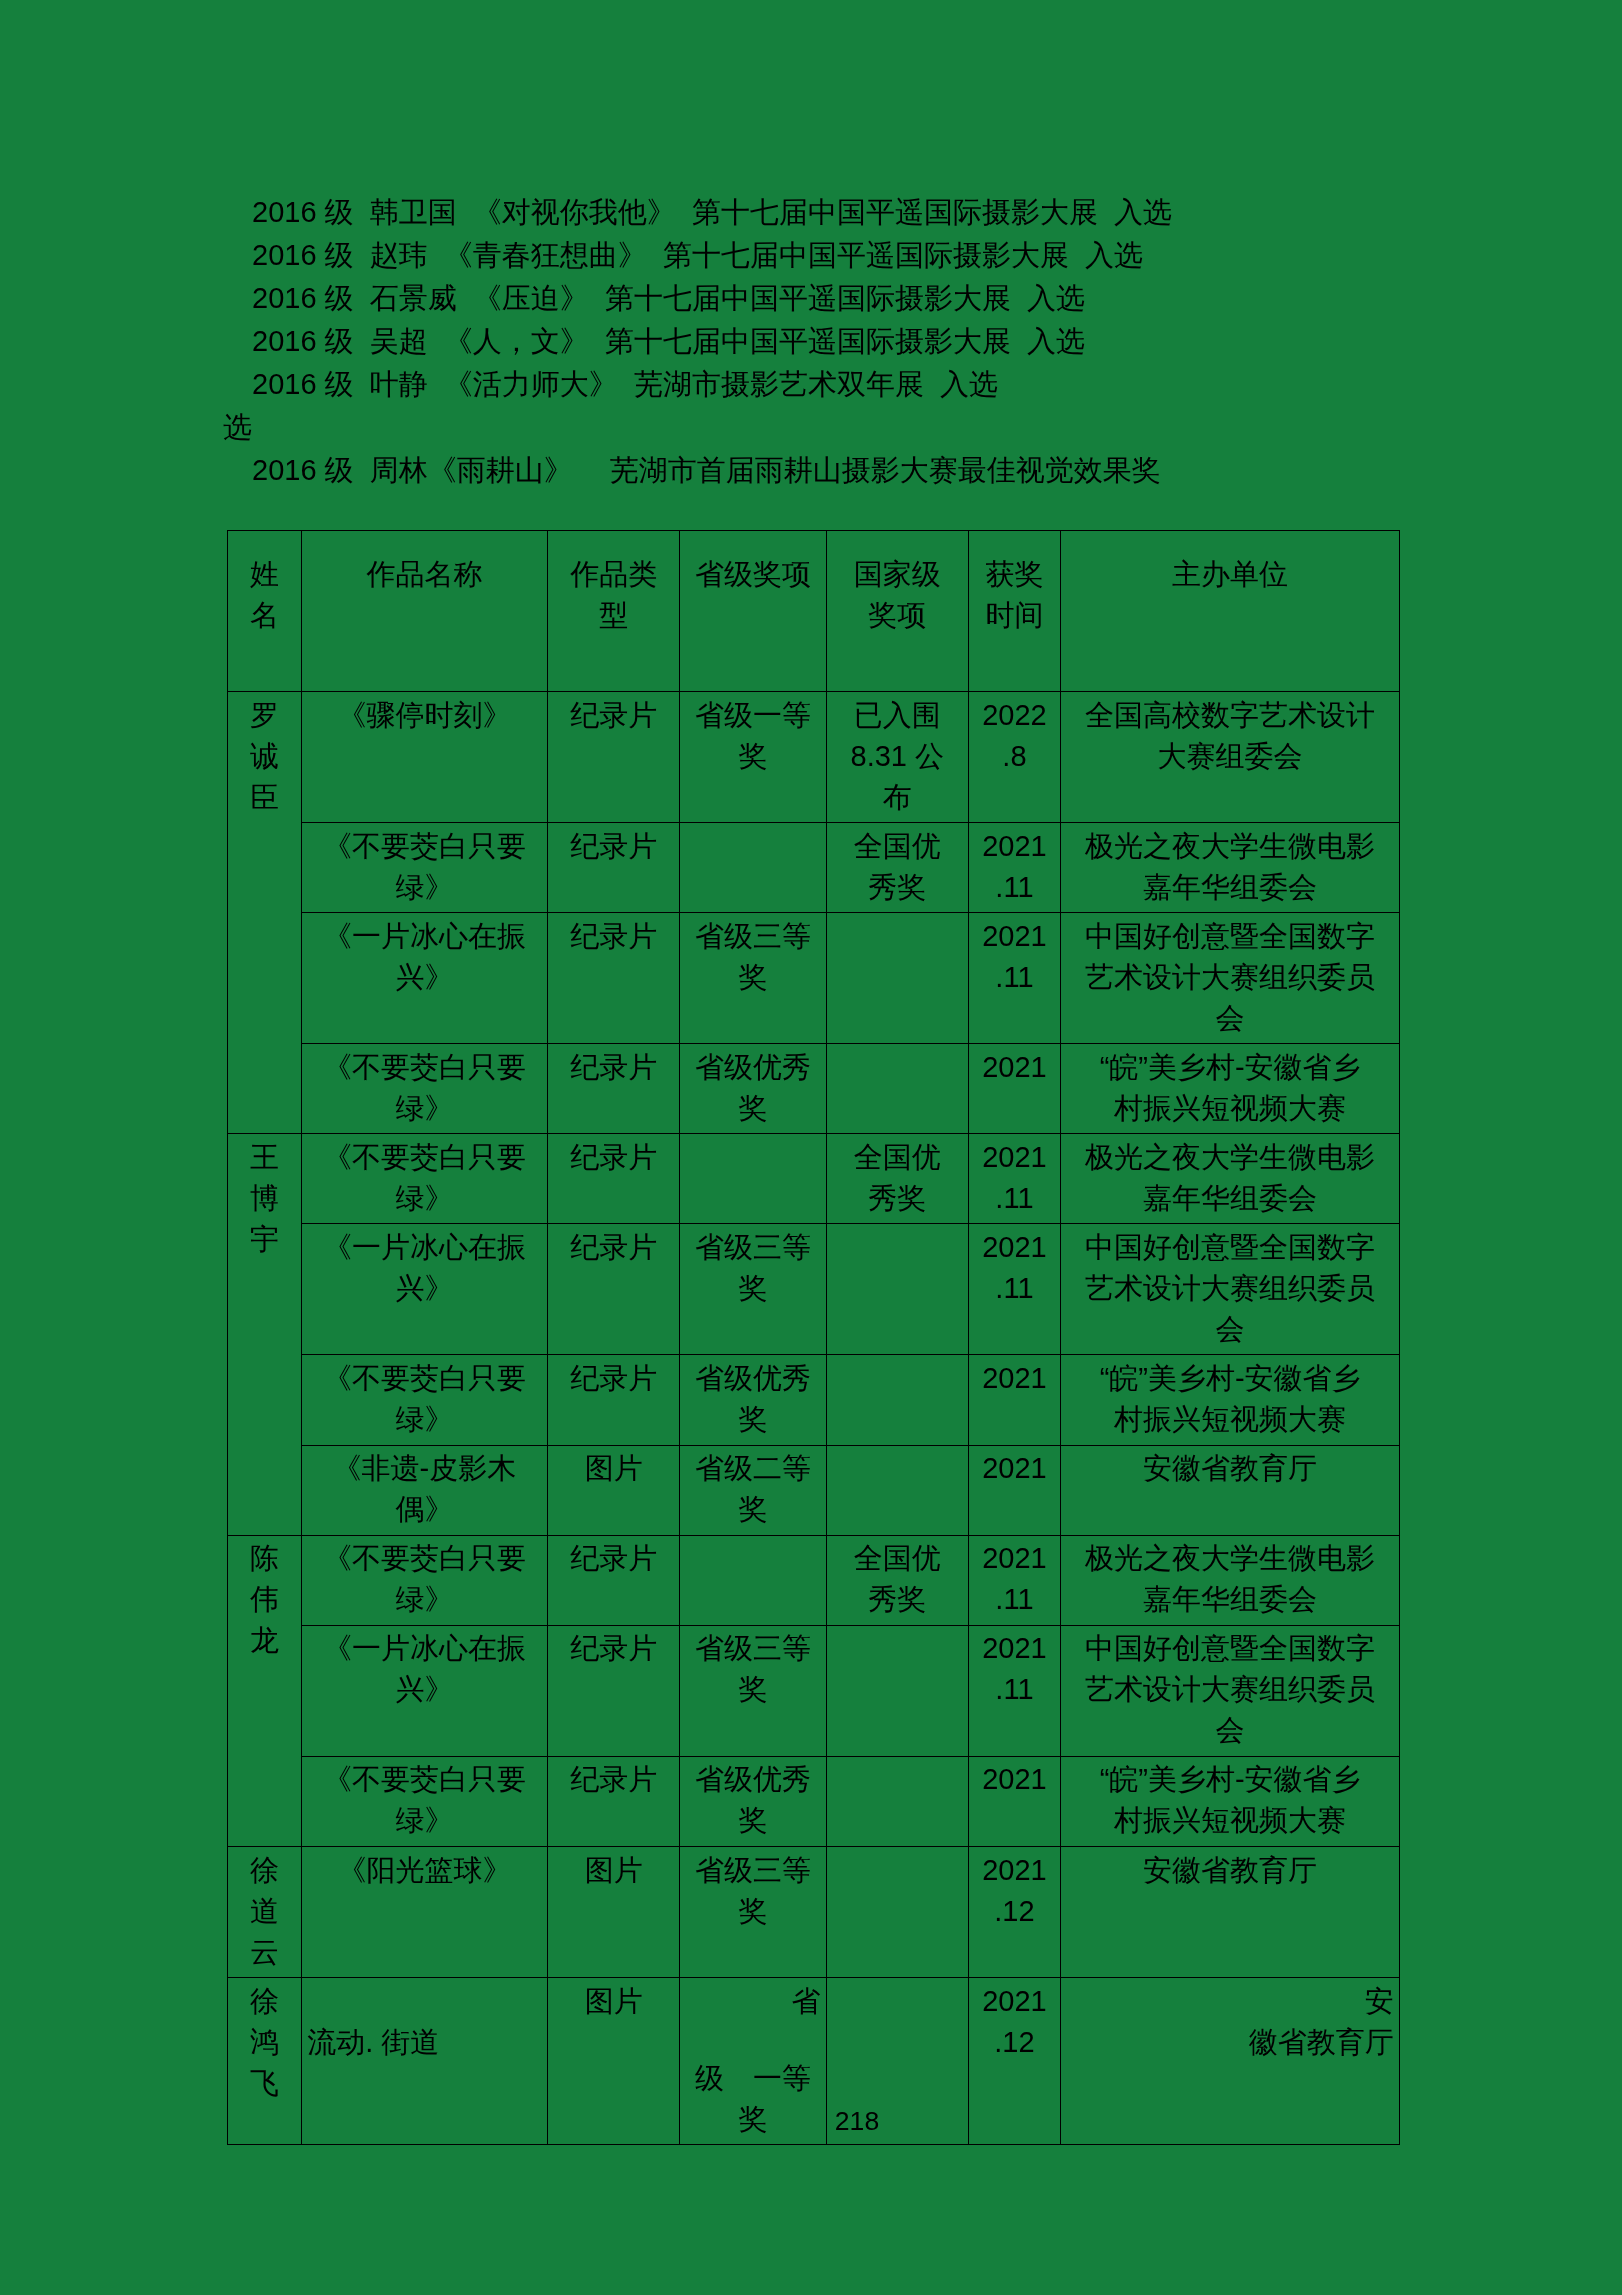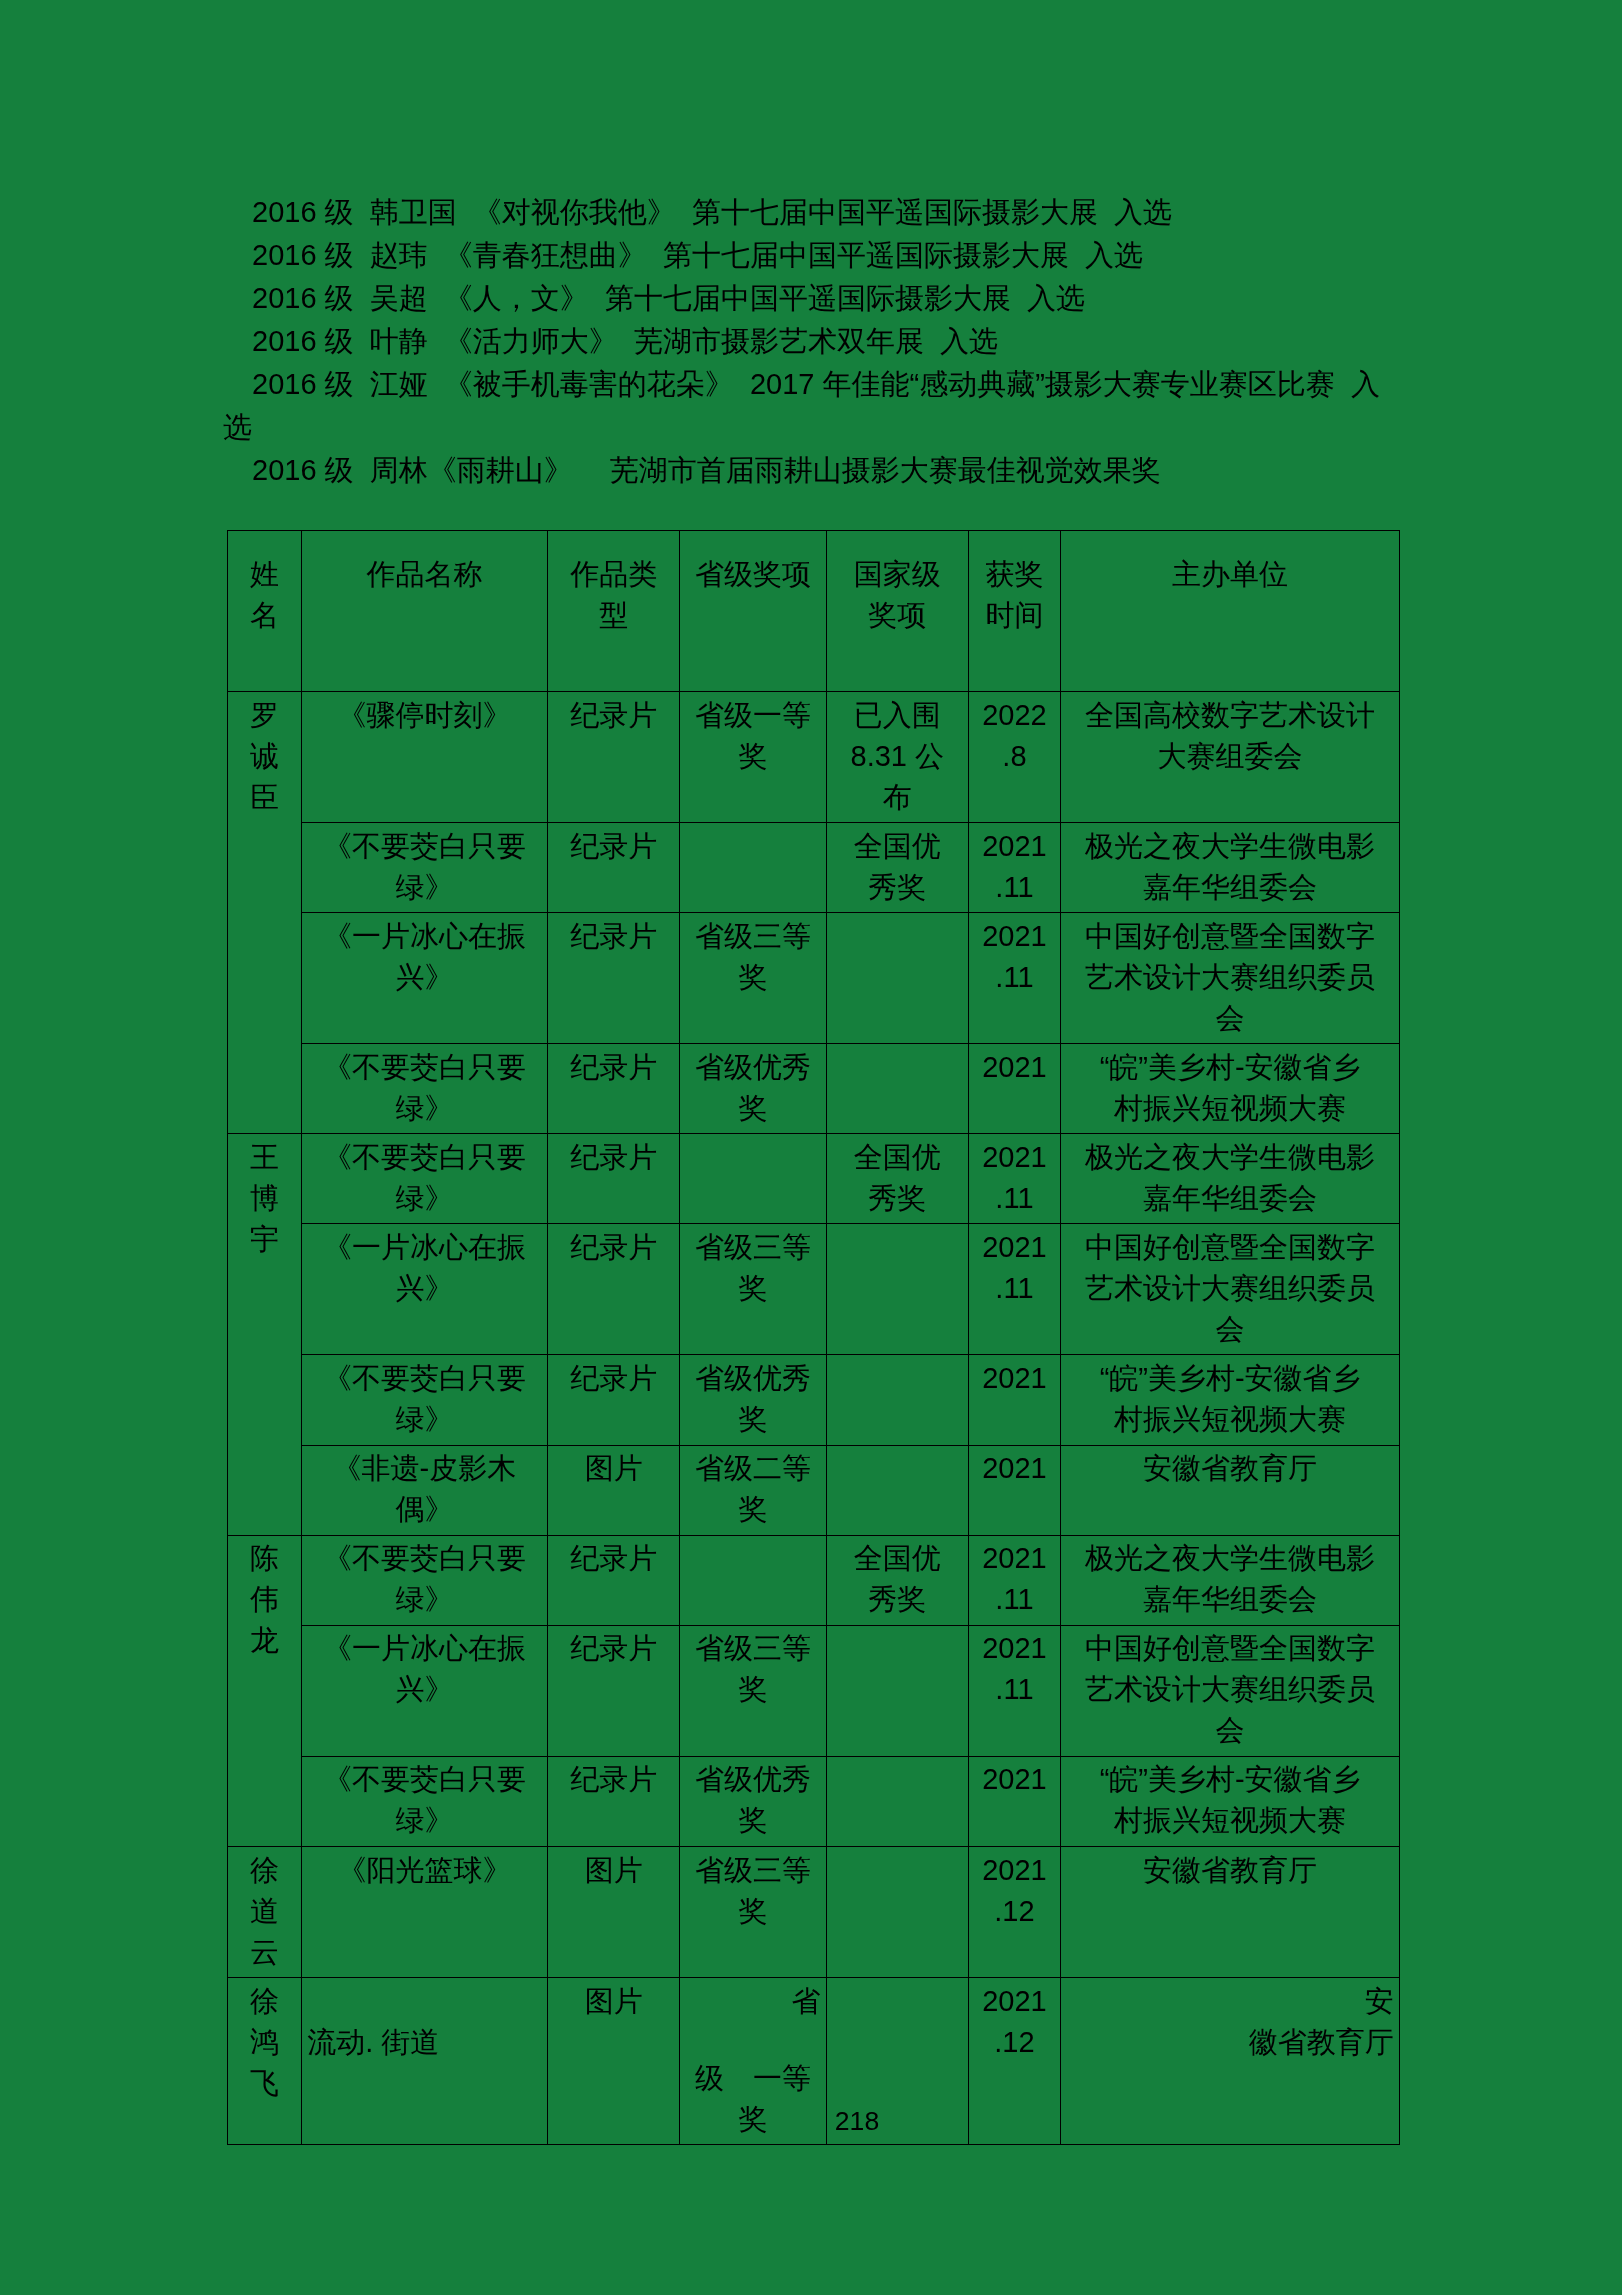--- a/index.html
+++ b/index.html
@@ -69,23 +69,23 @@
   }
 </style>
 </head>
 <body>
 
 <div class="page">
 
   <div class="preamble">
       <div class="pline indent">2016 级  韩卫国  《对视你我他》  第十七届中国平遥国际摄影大展  入选</div>
       <div class="pline indent">2016 级  赵玮  《青春狂想曲》  第十七届中国平遥国际摄影大展  入选</div>
+      <div class="pline indent">2016 级  石景威  《压迫》  第十七届中国平遥国际摄影大展  入选</div>
       <div class="pline indent">2016 级  吴超  《人，文》  第十七届中国平遥国际摄影大展  入选</div>
       <div class="pline indent">2016 级  叶静  《活力师大》  芜湖市摄影艺术双年展  入选</div>
-      <div class="pline indent">2016 级  江娅  《被手机毒害的花朵》  2017 年佳能“感动典藏”摄影大赛专业赛区比赛  入</div>
       <div class="pline">选</div>
       <div class="pline indent">2016 级  周林《雨耕山》　 芜湖市首届雨耕山摄影大赛最佳视觉效果奖</div>
     </div>
 
   <table class="awards">
     <colgroup>
       <col style="width:6.3%">
       <col style="width:21.0%">
       <col style="width:11.3%">
       <col style="width:12.5%">

